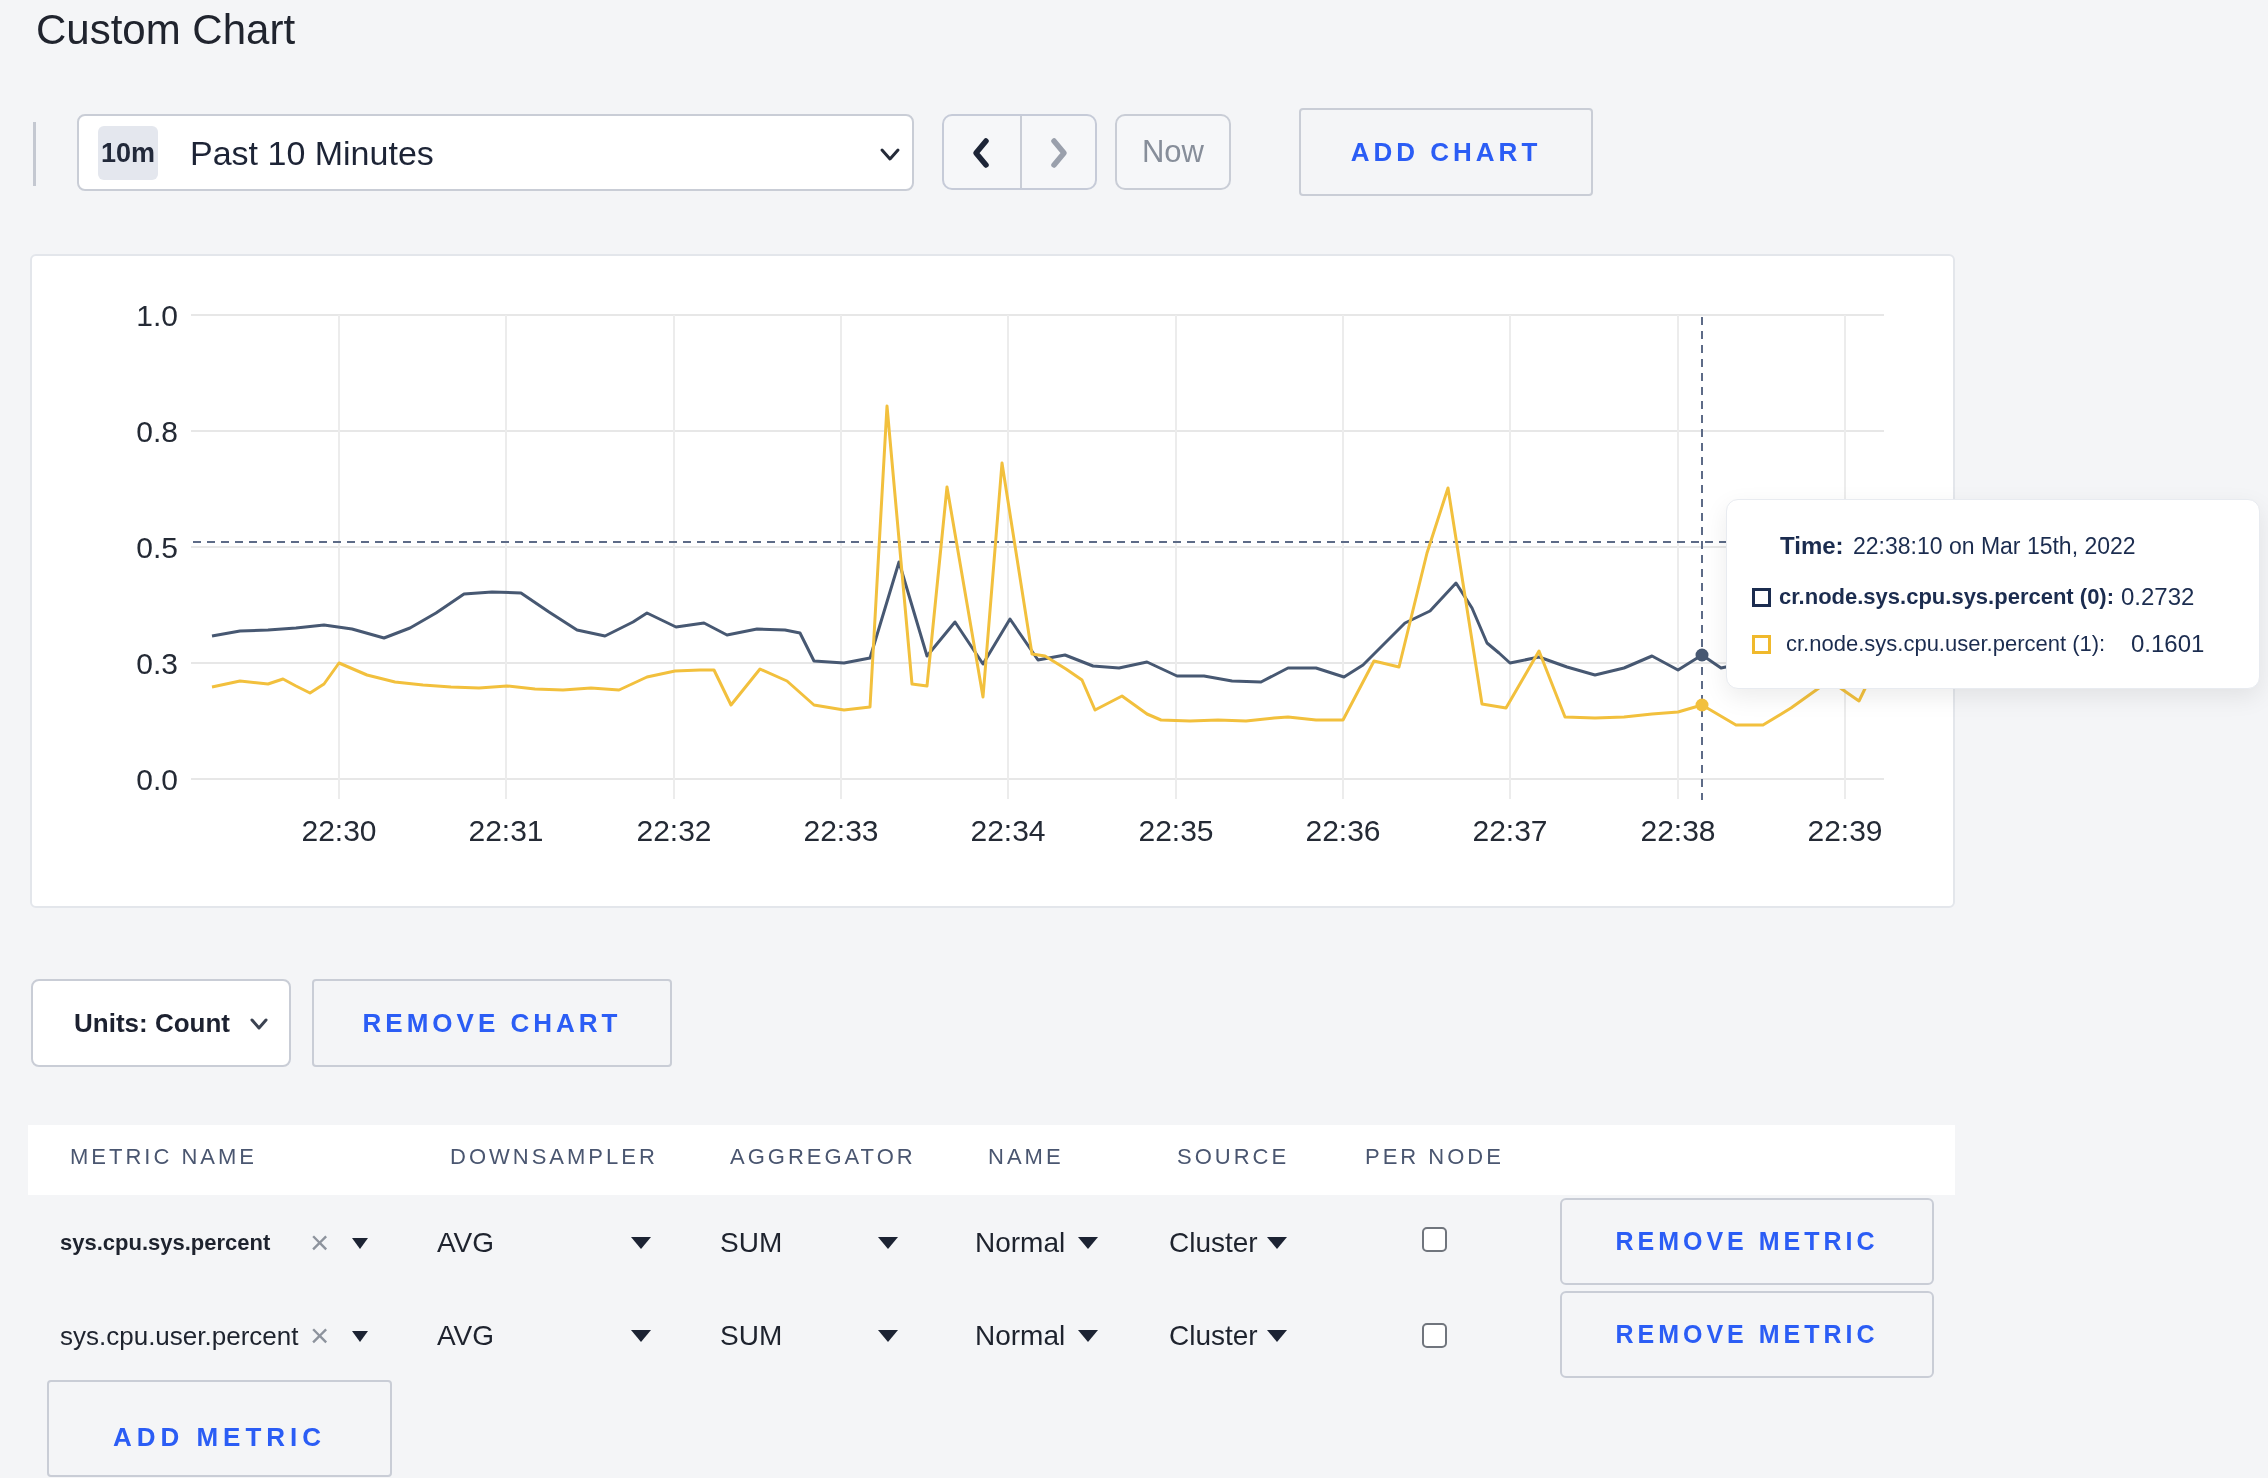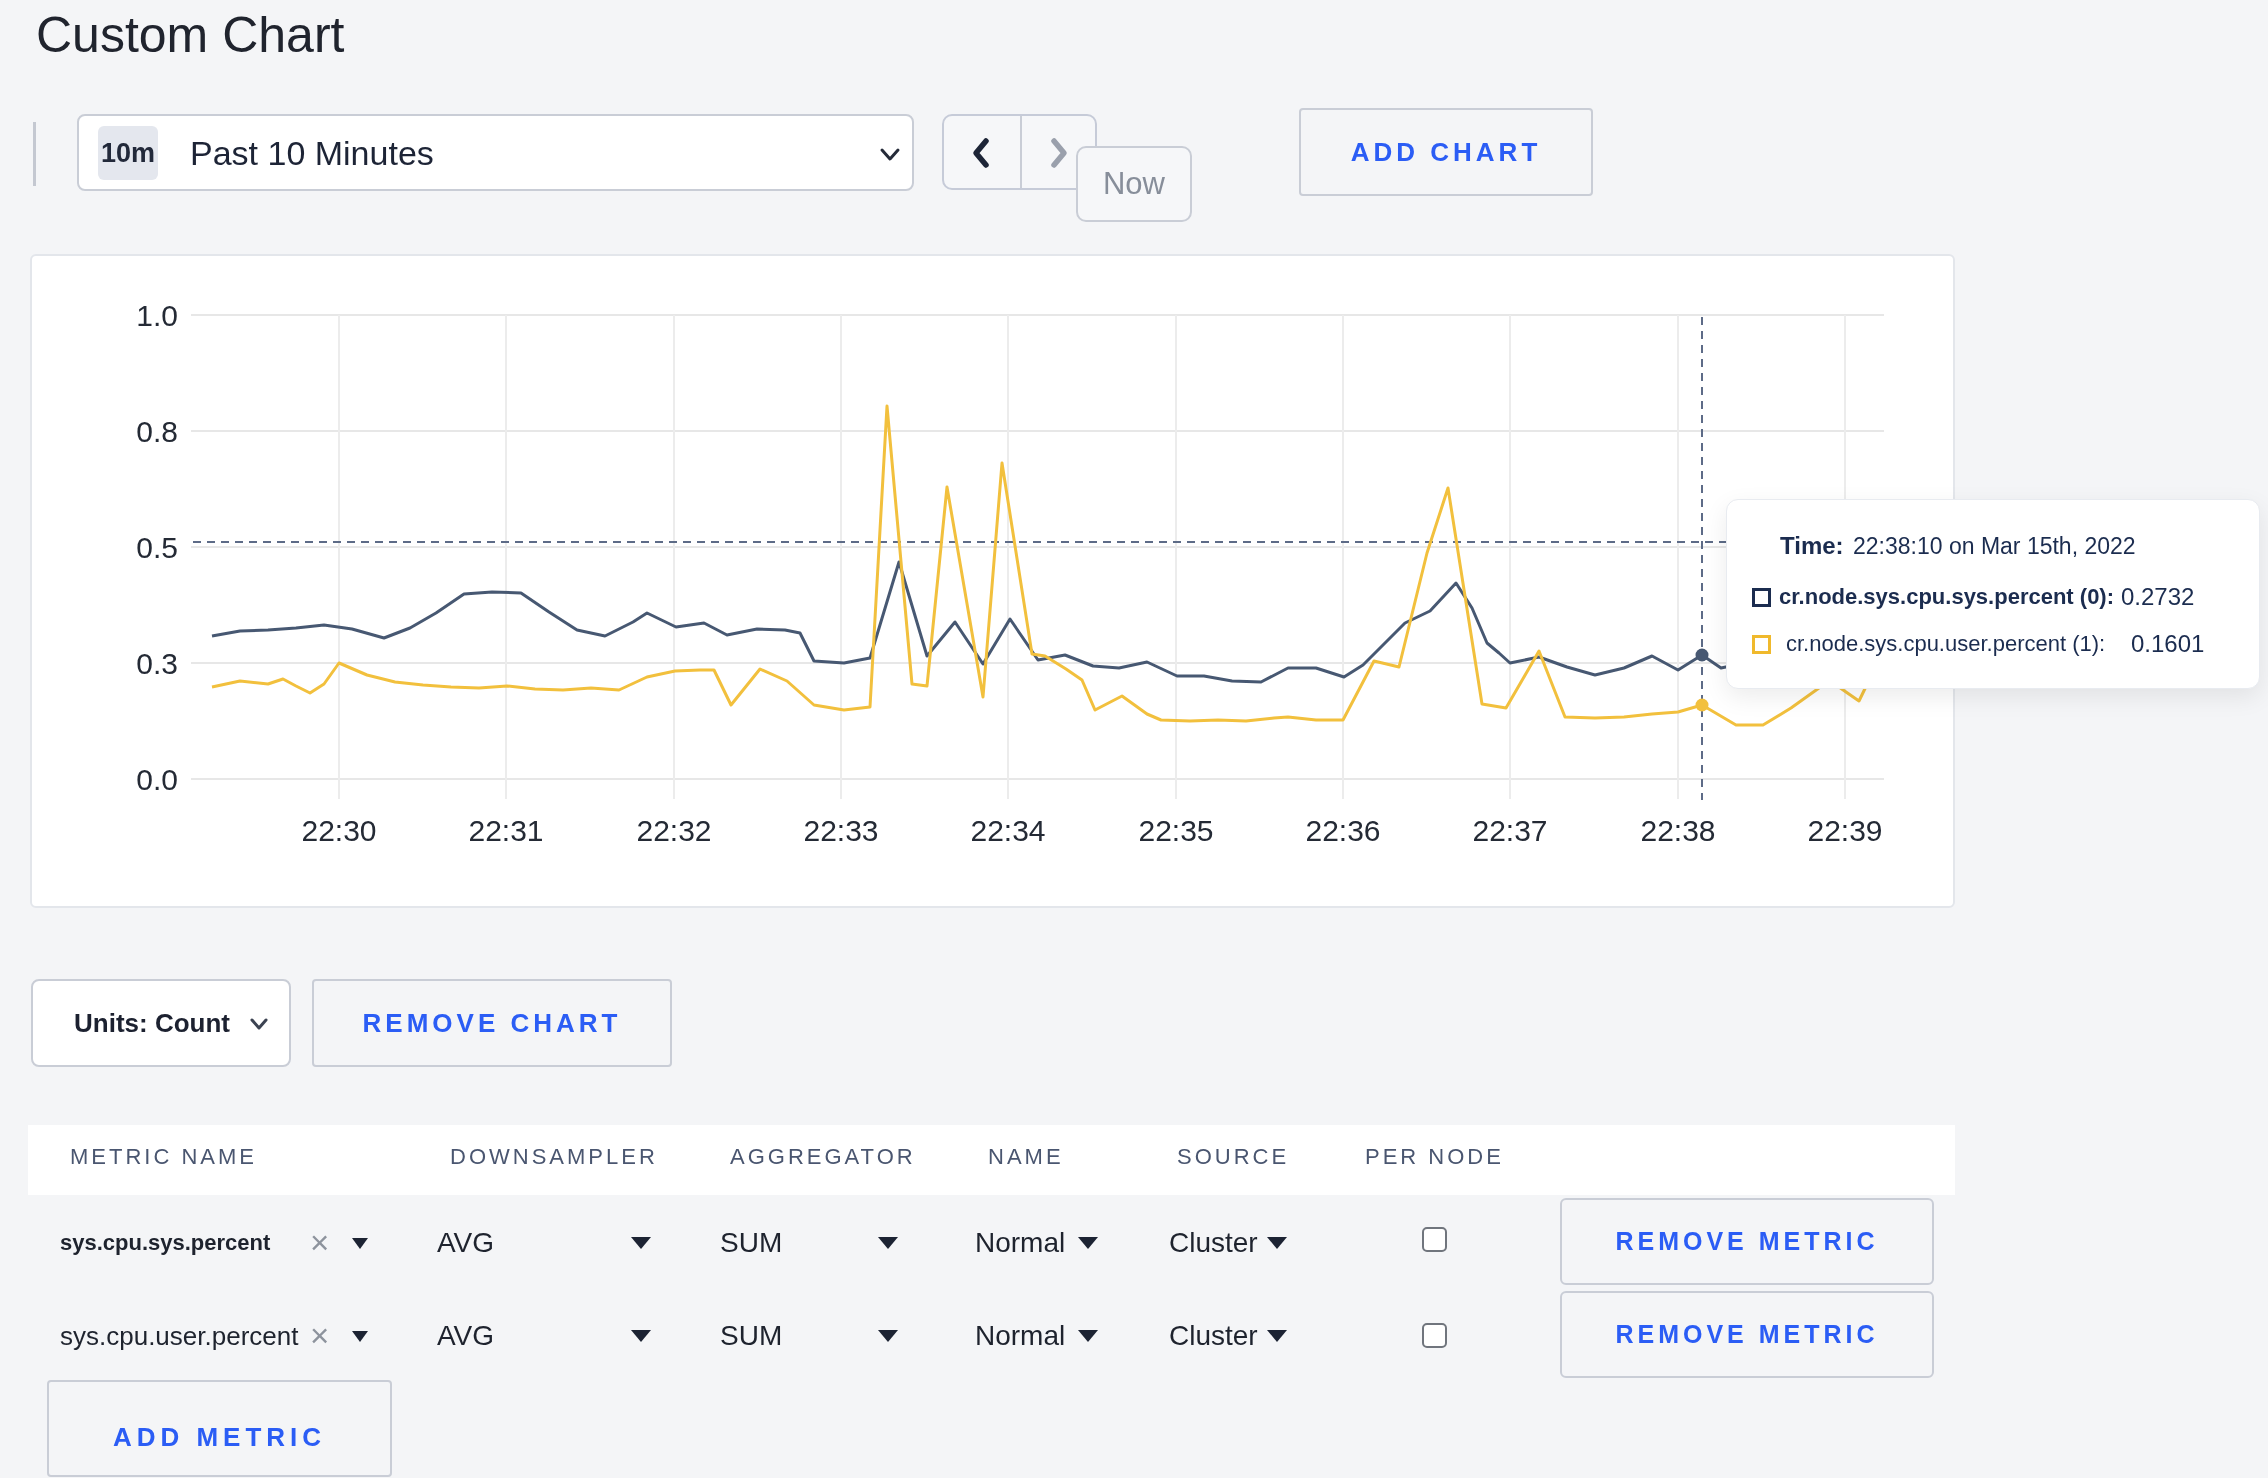--- a/index.html
+++ b/index.html
@@ -9,21 +9,21 @@
   .bluetxt { color:#2b5df5; font-weight:bold; letter-spacing:5px; }
   .tri { position:absolute; width:0; height:0; border-left:10px solid transparent; border-right:10px solid transparent; border-top:12px solid #1c2333; }
   .trism { border-left-width:8px; border-right-width:8px; border-top-width:11px; }
   .rowtxt { position:absolute; font-size:28px; color:#1e232e; transform:translateY(-50%); white-space:nowrap; }
   .hdrtxt { position:absolute; font-size:22px; color:#4a5670; letter-spacing:3px; transform:translateY(-50%); white-space:nowrap; }
   .cb { position:absolute; width:25px; height:25px; border:2.5px solid #70757d; border-radius:5px; background:#fff; }
 </style>
 </head>
 <body>
 
-<div class="abs" style="left:36px; top:6px; font-size:50px; color:#20242e; font-weight:500;">Custom Chart</div>
+<div class="abs" style="left:36px; top:6px; font-size:42px; color:#20242e; font-weight:500;">Custom Chart</div>
 
 <div class="abs" style="left:33px; top:122px; width:3px; height:64px; background:#c4c8d1;"></div>
 
 <div class="abs" style="left:77px; top:114px; width:837px; height:77px; background:#fff; border:2px solid #c9cdd6; border-radius:8px;">
   <div class="abs" style="left:19px; top:10px; width:60px; height:54px; background:#e4e7ee; border-radius:6px; display:flex; align-items:center; justify-content:center; font-size:27px; font-weight:bold; color:#22293a;">10m</div>
   <div class="abs" style="left:111px; top:50%; transform:translateY(-50%); font-size:34px; color:#1d2436;">Past 10 Minutes</div>
   <svg class="abs" style="left:800px; top:31px;" width="22" height="16" viewBox="0 0 22 16">
       <path d="M3 3 L11 12 L19 3" fill="none" stroke="#252b39" stroke-width="3" stroke-linecap="round" stroke-linejoin="round"></path>
     </svg>
 </div>
@@ -31,21 +31,21 @@
 <div class="abs" style="left:942px; top:114px; width:155px; height:76px; background:#f6f7f9; border:2px solid #c6cbd8; border-radius:10px;">
   <div class="abs" style="left:76px; top:0; width:2px; height:72px; background:#c9cdd6;"></div>
   <svg class="abs" style="left:25px; top:21px;" width="24" height="32" viewBox="0 0 24 32">
       <path d="M17 4 L7 16 L17 28" fill="none" stroke="#1d2537" stroke-width="5.5" stroke-linecap="round" stroke-linejoin="round"></path>
     </svg>
   <svg class="abs" style="left:103px; top:21px;" width="24" height="32" viewBox="0 0 24 32">
       <path d="M7 4 L17 16 L7 28" fill="none" stroke="#9aa0ac" stroke-width="5.5" stroke-linecap="round" stroke-linejoin="round"></path>
     </svg>
 </div>
 
-<div class="btn" style="left:1076px; top:114px; width:116px; height:76px; background:#f6f7f9; border-radius:10px;margin-top:32px;">
+<div class="btn" style="left:1115px; top:114px; width:116px; height:76px; background:#f6f7f9; border-radius:10px;">
   <span style="font-size:31px; color:#878e9a;">Now</span>
 </div>
 
 <div class="btn" style="left:1299px; top:108px; width:294px; height:88px;">
   <span class="bluetxt" style="font-size:26px; letter-spacing:4px;">ADD CHART</span>
 </div>
 
 <div class="abs" style="left:30px; top:254px; width:1925px; height:654px; background:#fff; border:2px solid #e3e6eb; border-radius:6px;"></div>
 
 <svg class="abs" style="left:0; top:0;" width="2268" height="1478" font-family="Liberation Sans, sans-serif">

